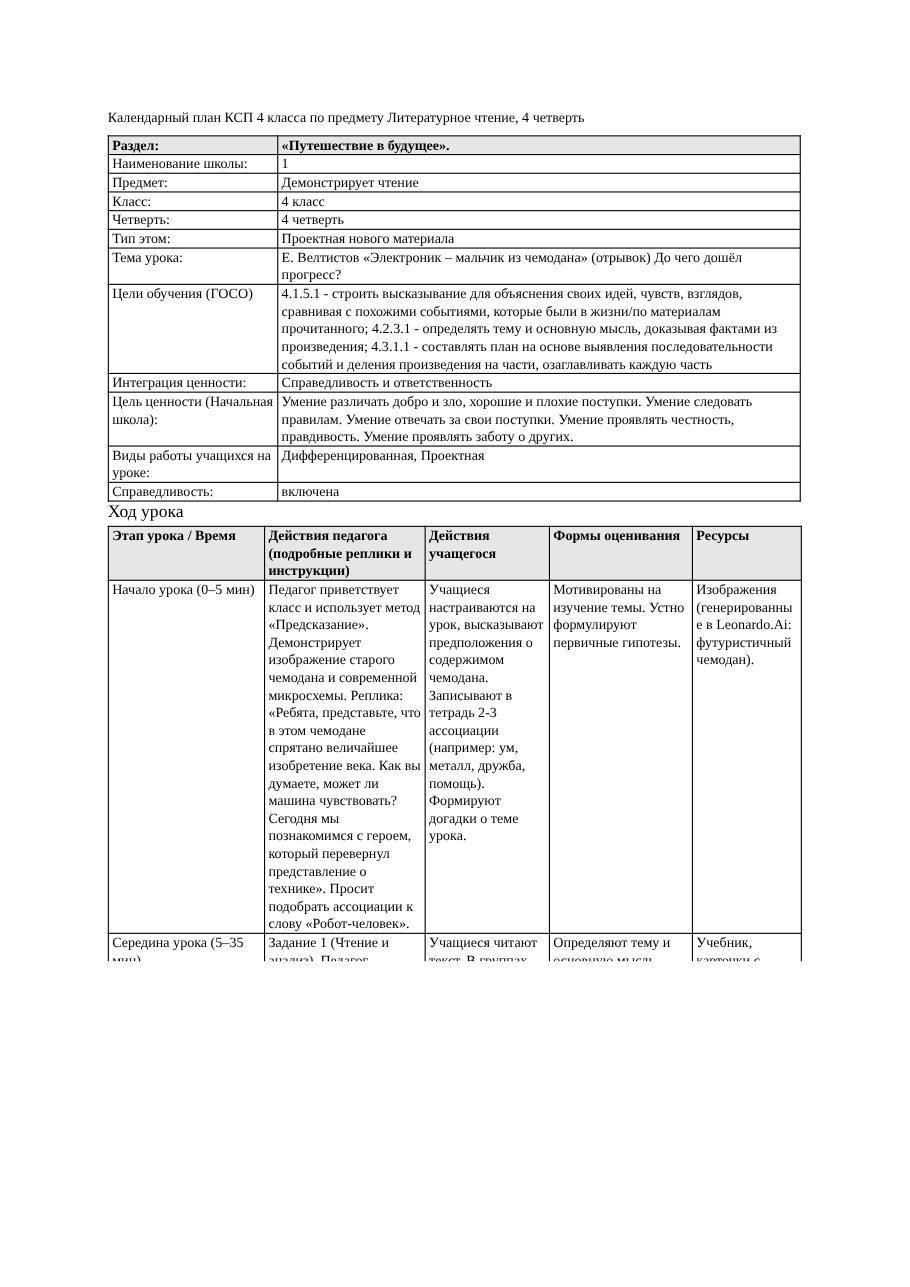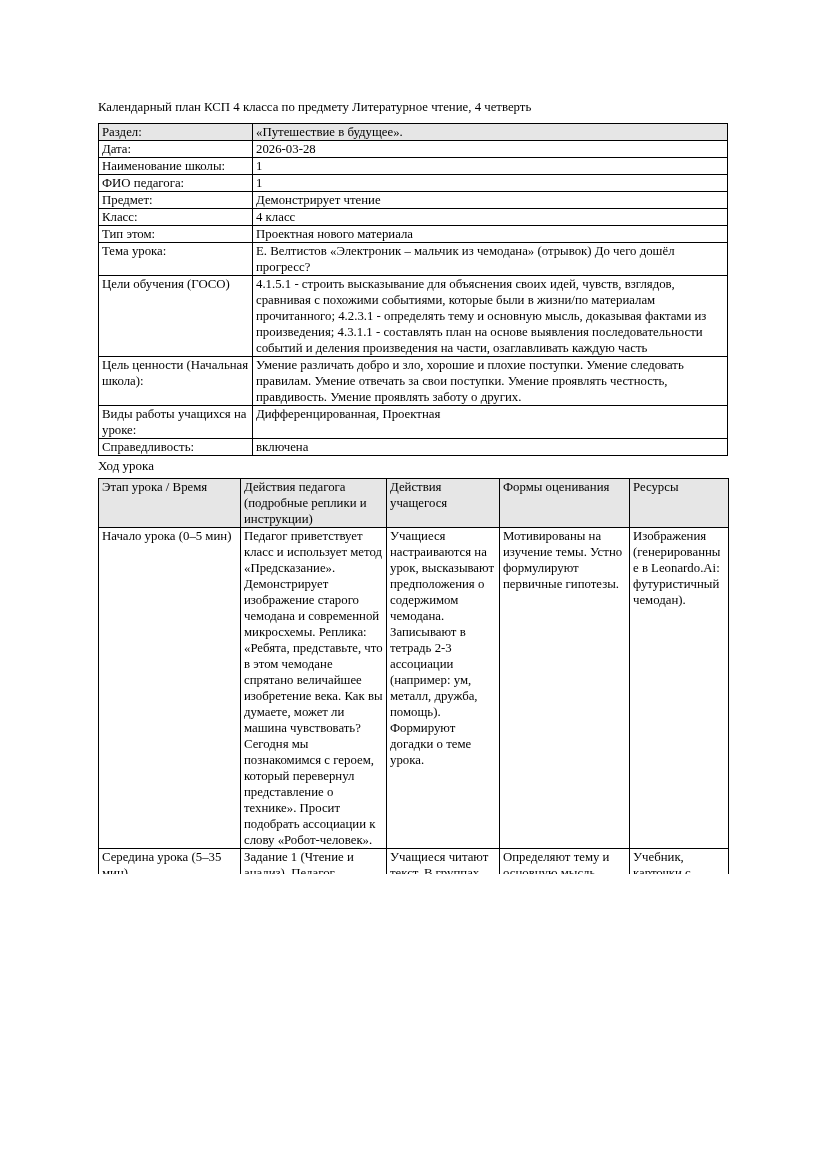--- a/index.html
+++ b/index.html
@@ -43,25 +43,26 @@
   td, th {
     border: 1px solid var(--border-color);
     padding: 0 3px;
     vertical-align: top;
     font-weight: normal;
     text-align: left;
     word-wrap: break-word;
   }
   tr.shaded td, thead th {
     background: var(--header-bg);
+    font-weight: bold;
   }
   .section-heading {
     margin: 2px 0 4px 0;
     font-weight: normal;
-    font-size: 13px;
+    font-size: 16px;
   }
   .info-col-label { width: 154px; }
   .flow-col-1 { width: 142px; }
   .flow-col-2 { width: 146px; }
   .flow-col-3 { width: 113px; }
   .flow-col-4 { width: 130px; }
   .flow-col-5 { width: 99px; }
 </style>
 </head>
 <body>
@@ -75,50 +76,50 @@
       <colgroup>
         <col class="info-col-label">
         <col>
       </colgroup>
       <tbody>
           <tr class="shaded">
     <td>Раздел:</td>
     <td>«Путешествие в будущее».</td>
   </tr>
           <tr>
-    <td>Дата:</td>
-    <td>2026-03-28</td>
-  </tr>
-          <tr>
     <td>Наименование школы:</td>
-    <td>1</td>
-  </tr>
-          <tr>
-    <td>ФИО педагога:</td>
     <td>1</td>
   </tr>
           <tr>
     <td>Предмет:</td>
     <td>Демонстрирует чтение</td>
   </tr>
           <tr>
     <td>Класс:</td>
     <td>4 класс</td>
+  </tr>
+          <tr>
+    <td>Четверть:</td>
+    <td>4 четверть</td>
   </tr>
           <tr>
     <td>Тип этом:</td>
     <td>Проектная нового материала</td>
   </tr>
           <tr>
     <td>Тема урока:</td>
     <td>Е. Велтистов «Электроник – мальчик из чемодана» (отрывок) До чего дошёл прогресс?</td>
   </tr>
           <tr>
     <td>Цели обучения (ГОСО)</td>
     <td>4.1.5.1 - строить высказывание для объяснения своих идей, чувств, взглядов, сравнивая с похожими событиями, которые были в жизни/по материалам прочитанного; 4.2.3.1 - определять тему и основную мысль, доказывая фактами из произведения; 4.3.1.1 - составлять план на основе выявления последовательности событий и деления произведения на части, озаглавливать каждую часть</td>
+  </tr>
+          <tr>
+    <td>Интеграция ценности:</td>
+    <td>Справедливость и ответственность</td>
   </tr>
           <tr>
     <td>Цель ценности (Начальная школа):</td>
     <td>Умение различать добро и зло, хорошие и плохие поступки. Умение следовать правилам. Умение отвечать за свои поступки. Умение проявлять честность, правдивость. Умение проявлять заботу о других.</td>
   </tr>
           <tr>
     <td>Виды работы учащихся на уроке:</td>
     <td>Дифференцированная, Проектная</td>
   </tr>
           <tr>

